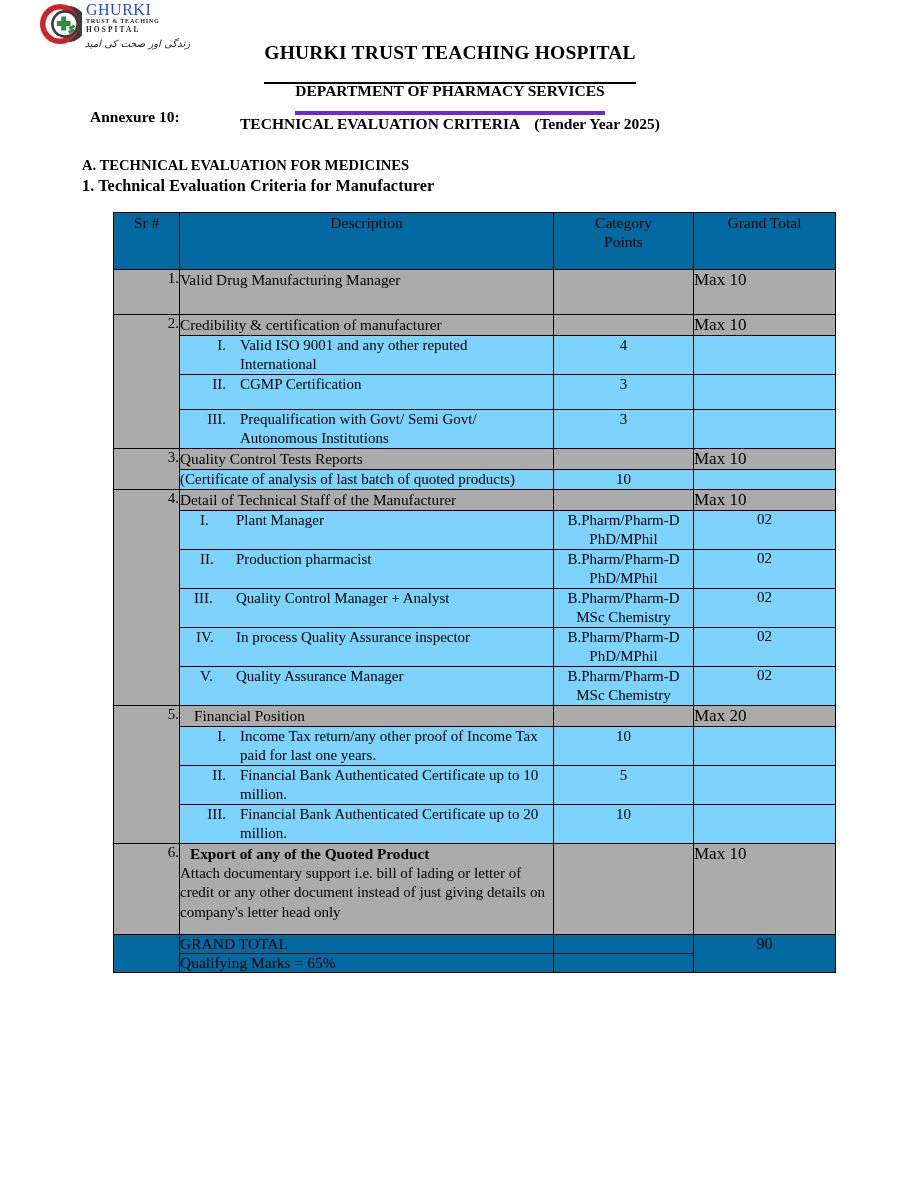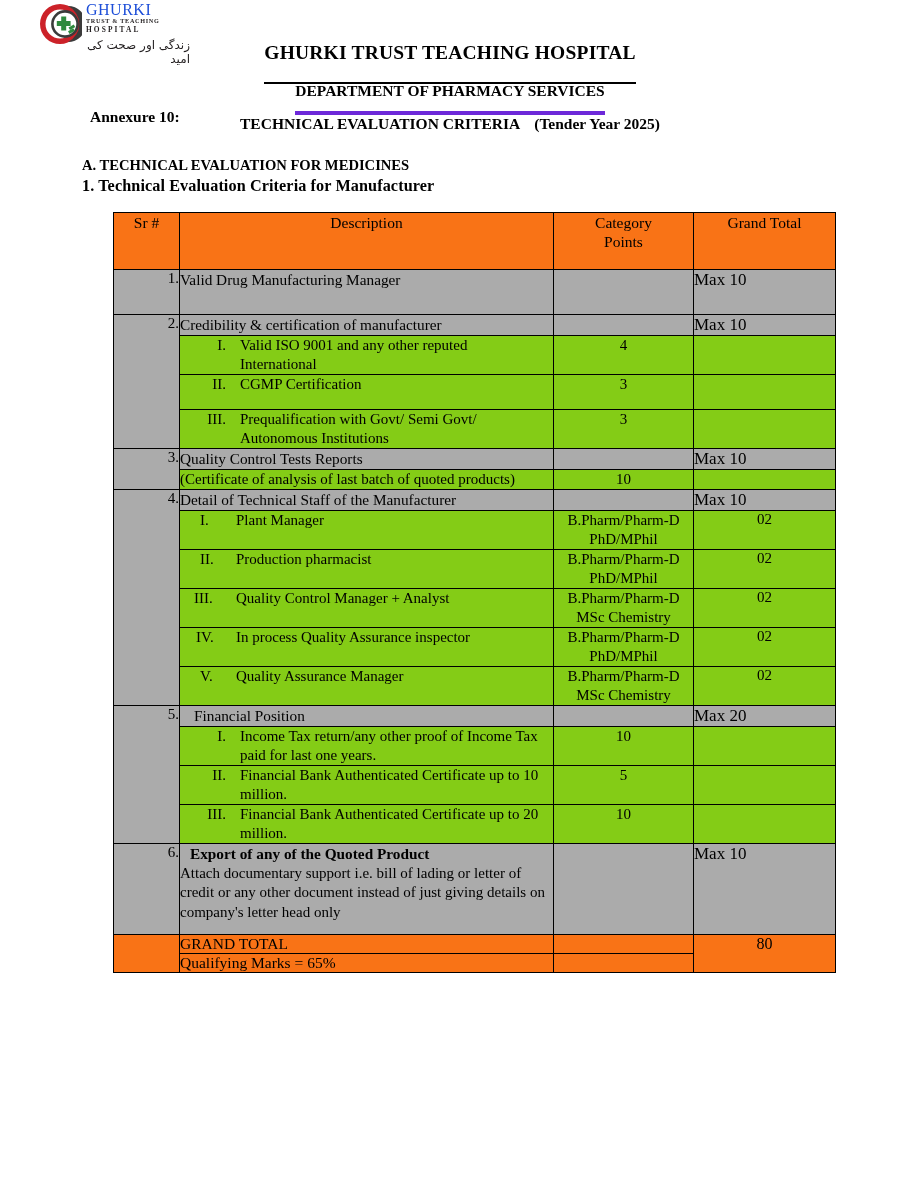--- a/index.html
+++ b/index.html
@@ -59,23 +59,24 @@
     color: #231f20;
     line-height: 9px;
     font-weight: bold;
   }
   .logo-urdu {
     position: absolute;
     left: 40px;
     top: 38px;
     width: 112px;
     font-family: "DejaVu Sans", sans-serif;
-    font-size: 12px;
+    font-size: 10px;
     color: #231f20;
     direction: rtl;
+    font-style: italic;
   }
 
   
   .doc-title {
     position: absolute;
     left: 0;
     top: 42px;
     width: 900px;
     text-align: center;
     font-size: 19.5px;
@@ -147,21 +148,21 @@
     vertical-align: top;
     padding: 0;
     font-weight: normal;
   }
   .c-sr    { width: 66px; }
   .c-desc  { width: 374px; }
   .c-cat   { width: 140px; }
   .c-grand { width: 142px; }
 
   .gray { background: #ababab; }
-  .white { background: #f97316; }
+  .white { background: #0369a1; }
 
   .hdr-cell {
     text-align: center;
     font-size: 15.5px;
     font-weight: bold;
     padding: 6px 2px 0 2px;
     height: 56px;
     line-height: 19px;
   }
 
@@ -177,21 +178,21 @@
     padding: 5px 4px 6px 6px;
     line-height: 19px;
   }
   .grp-total {
     text-align: left;
     font-size: 17px;
     font-weight: bold;
     padding: 5px 2px 0 2px;
   }
 
-  .sub-row td { background: #84cc16; }
+  .sub-row td { background: #7dd3fc; }
   .sub-desc {
     font-size: 15px;
     padding: 3px 4px 4px 0px;
     line-height: 19px;
     position: relative;
   }
   .rn {
     display: inline-block;
     width: 60px;
     text-align: right;
@@ -406,21 +407,21 @@
           <div>Attach documentary support i.e. bill of lading or letter of credit or any other document instead of just giving details on company's letter head only</div>
         </td>
         <td class="gray"></td>
         <td class="grp-total gray">Max 10</td>
       </tr>
 
       <tr>
         <td class="white" rowspan="2"></td>
         <td class="tot-label white">GRAND TOTAL</td>
         <td class="white"></td>
-        <td class="tot-value white" rowspan="2">80</td>
+        <td class="tot-value white" rowspan="2">90</td>
       </tr>
       <tr>
         <td class="tot-label white">Qualifying Marks = 65%</td>
         <td class="white"></td>
       </tr>
 
     </tbody>
   </table>
 </div>
 

